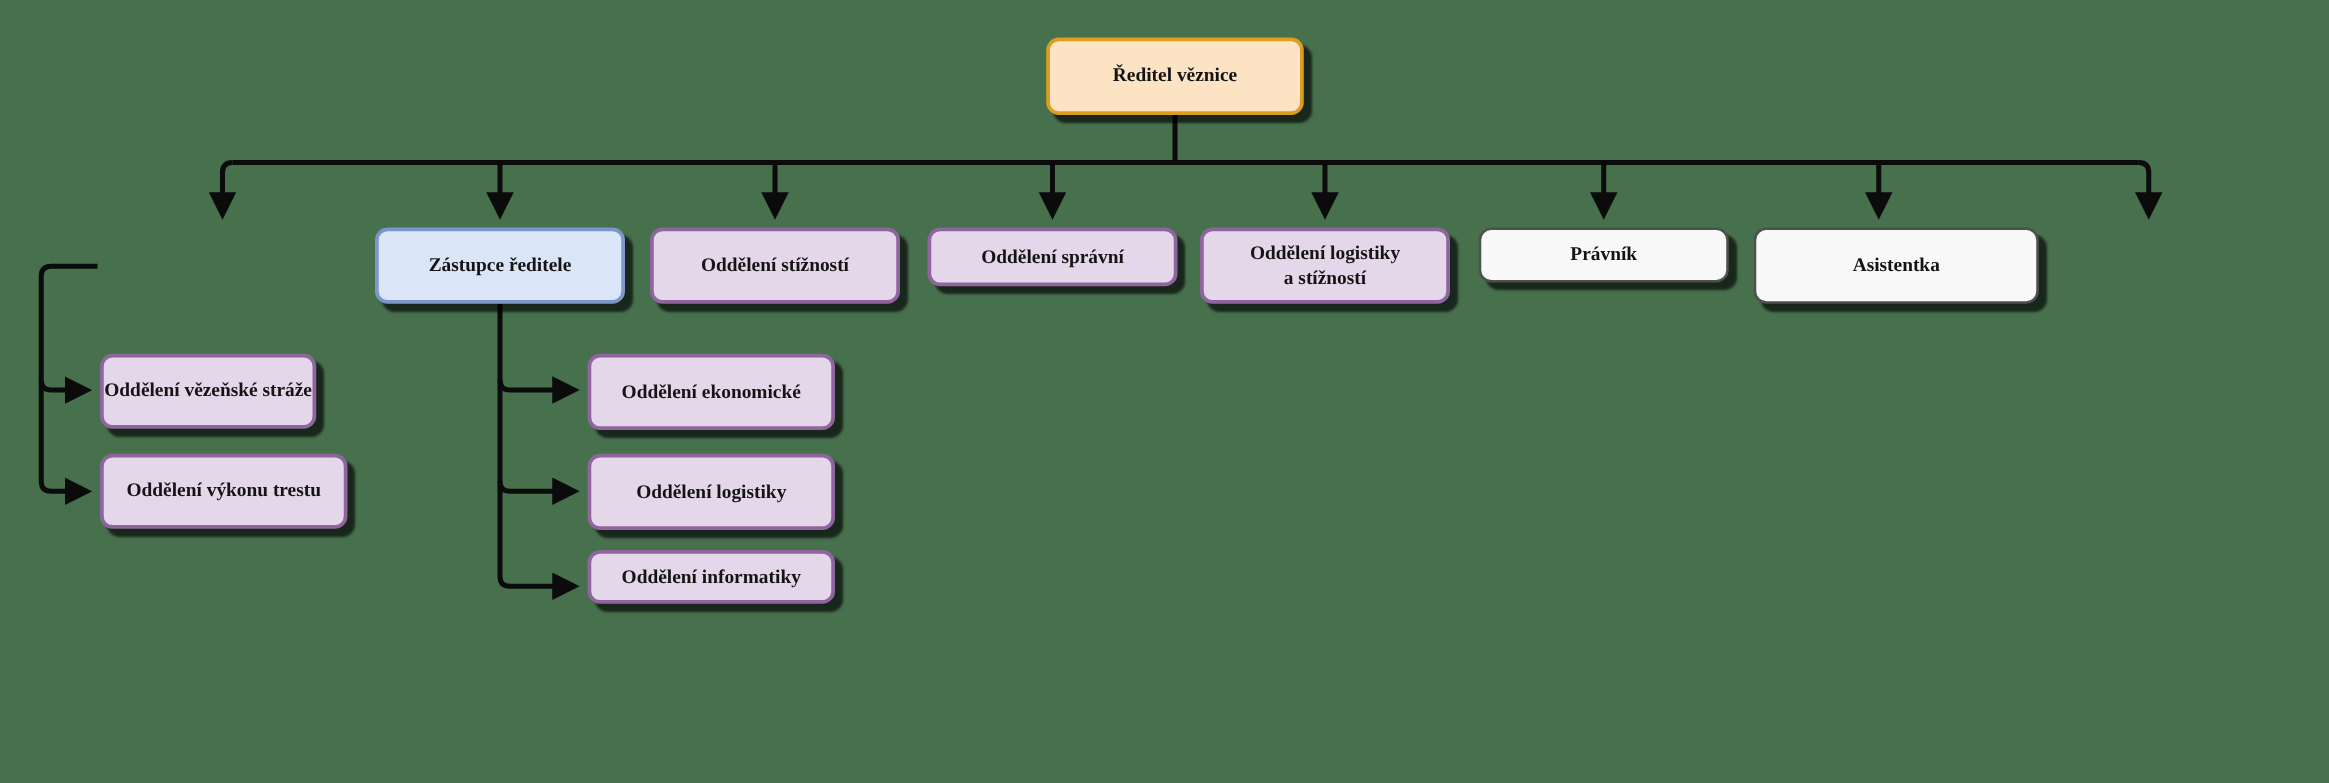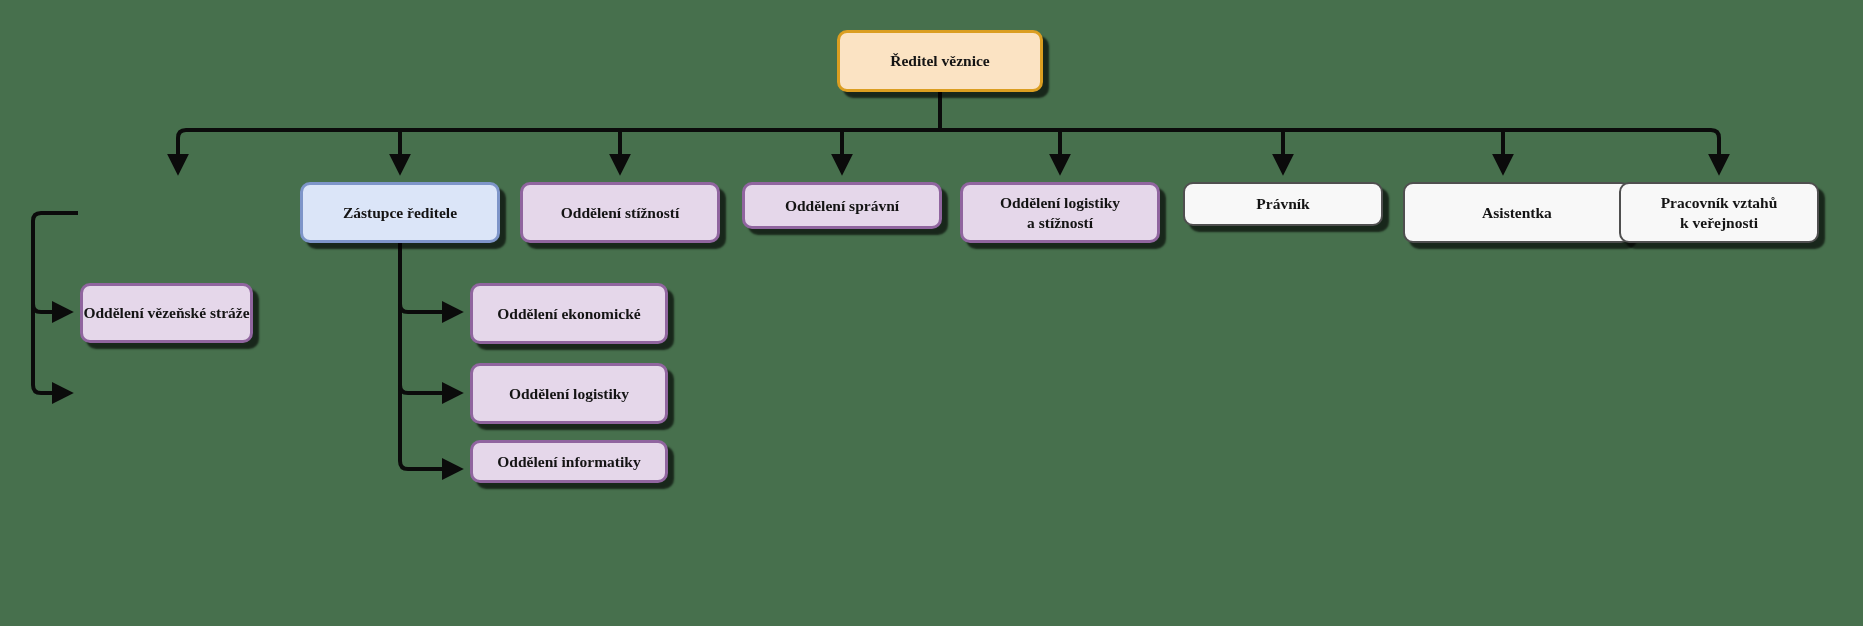--- a/index.html
+++ b/index.html
@@ -98,22 +98,21 @@
 
   <div class="node root" style="left:837px;top:30px;width:206px;height:62px">Ředitel věznice</div>
 
   <div class="node blue" style="left:300px;top:182px;width:200px;height:61px">Zástupce ředitele</div>
   <div class="node purple" style="left:520px;top:182px;width:200px;height:61px">Oddělení stížností</div>
   <div class="node purple" style="left:742px;top:182px;width:200px;height:47px">Oddělení správní</div>
   <div class="node purple" style="left:960px;top:182px;width:200px;height:61px">Oddělení logistiky
 a stížností</div>
   <div class="node white" style="left:1183px;top:182px;width:200px;height:44px">Právník</div>
   <div class="node white" style="left:1403px;top:182px;width:228px;height:61px">Asistentka</div>
-  <div class="node white" style="left:1619px;top:182px;width:200px;height:61px">Pracovník vztahů
-k veřejnosti</div>
 
   <div class="node purple" style="left:80px;top:283px;width:173px;height:60px">Oddělení vězeňské stráže</div>
+  <div class="node purple" style="left:80px;top:363px;width:198px;height:60px">Oddělení výkonu trestu</div>
 
   <div class="node purple" style="left:470px;top:283px;width:198px;height:61px">Oddělení ekonomické</div>
   <div class="node purple" style="left:470px;top:363px;width:198px;height:61px">Oddělení logistiky</div>
   <div class="node purple" style="left:470px;top:440px;width:198px;height:43px">Oddělení informatiky</div>
 
 </div>
 
 </body></html>

